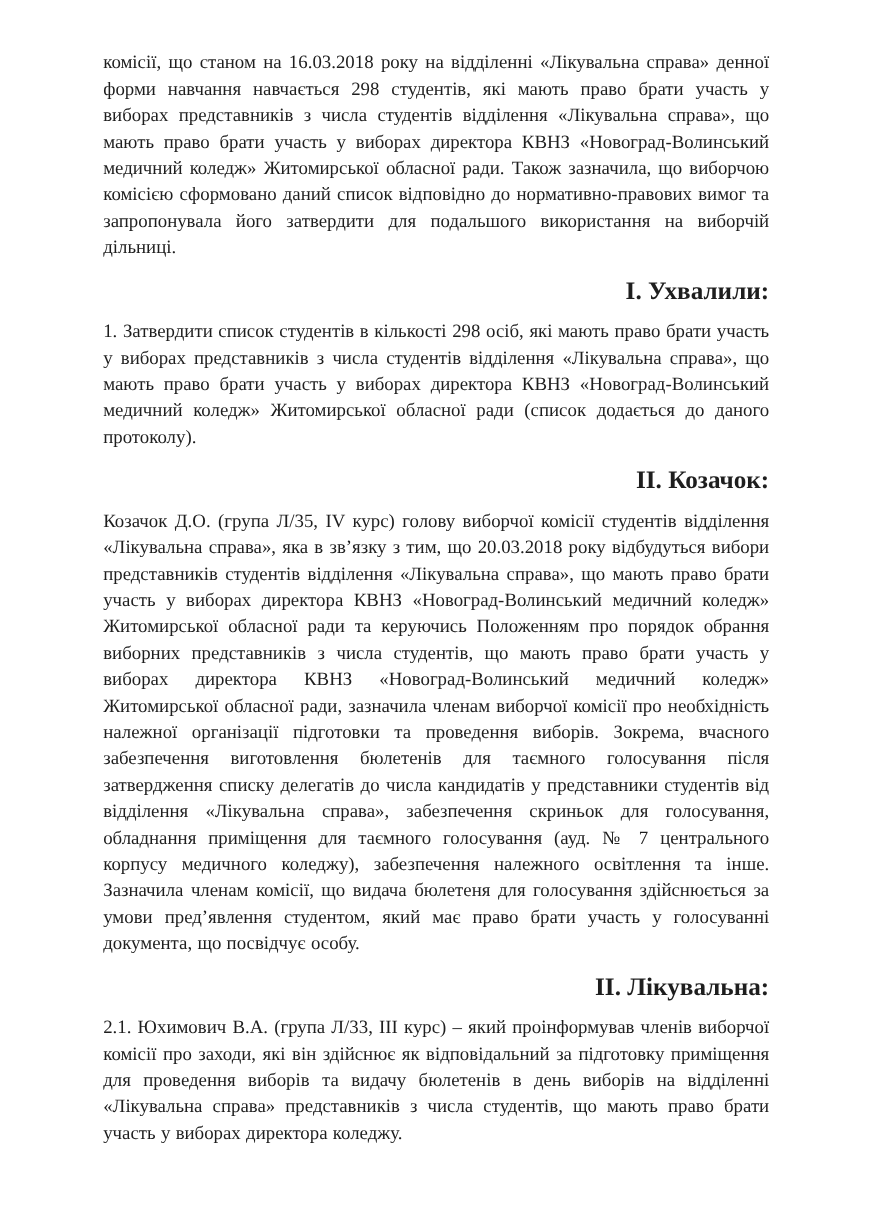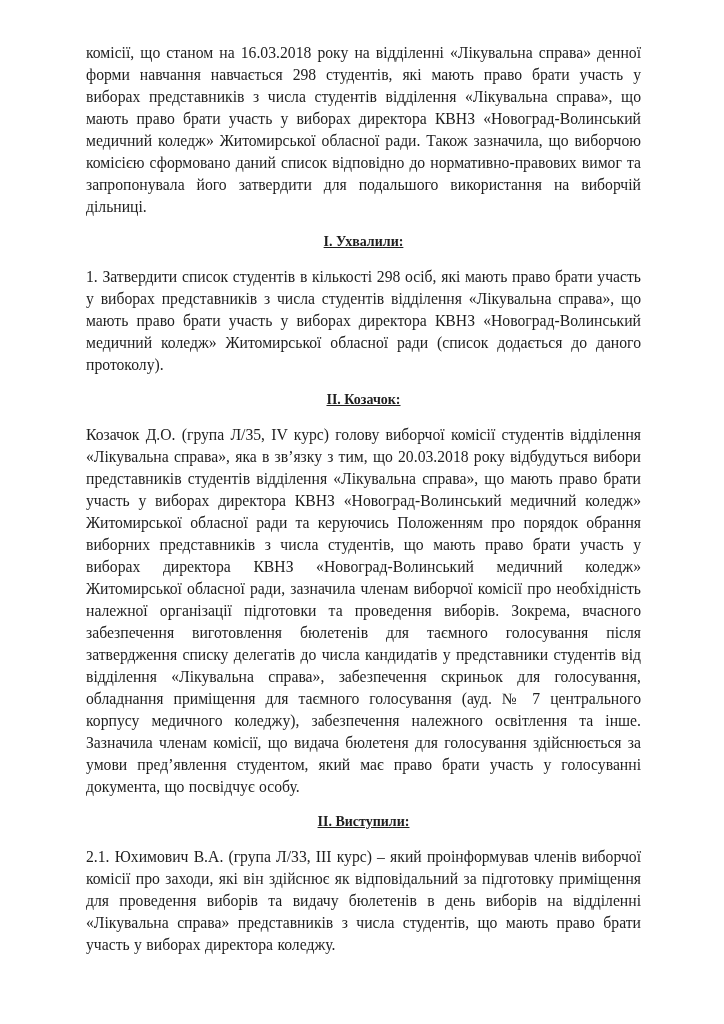--- a/index.html
+++ b/index.html
@@ -24,37 +24,36 @@
   .body-para {
     margin: 0 0 13px 0;
     font-size: 15.7px;
     line-height: 22px;
     text-align: justify;
     text-justify: inter-word;
     word-spacing: 0.5px;
   }
   .heading {
     margin: 2px 0 13px 0;
-    font-size: 14px;
+    font-size: 21px;
     line-height: 22px;
     font-weight: bold;
-    text-align: center;
-    text-decoration: underline;
+    text-align: right;
   }
 </style>
 </head>
 <body>
 
 <div class="page">
   <p class="body-para">комісії, що станом на 16.03.2018 року на відділенні «Лікувальна справа» денної форми навчання навчається 298 студентів, які мають право брати участь у виборах представників з числа студентів відділення «Лікувальна справа», що мають право брати участь у виборах директора КВНЗ «Новоград-Волинський медичний коледж» Житомирської обласної ради. Також зазначила, що виборчою комісією сформовано даний список відповідно до нормативно-правових вимог та запропонувала його затвердити для подальшого використання на виборчій дільниці.</p>
 
   <h3 class="heading">І. Ухвалили:</h3>
 
   <p class="body-para">1. Затвердити список студентів в кількості 298 осіб, які мають право брати участь у виборах представників з числа студентів відділення «Лікувальна справа», що мають право брати участь у виборах директора КВНЗ «Новоград-Волинський медичний коледж» Житомирської обласної ради (список додається до даного протоколу).</p>
 
   <h3 class="heading">ІІ. Козачок:</h3>
 
   <p class="body-para">Козачок Д.О. (група Л/35, IV курс) голову виборчої комісії студентів відділення «Лікувальна справа», яка в зв’язку з тим, що 20.03.2018 року відбудуться вибори представників студентів відділення «Лікувальна справа», що мають право брати участь у виборах директора КВНЗ «Новоград-Волинський медичний коледж» Житомирської обласної ради та керуючись Положенням про порядок обрання виборних представників з числа студентів, що мають право брати участь у виборах директора КВНЗ «Новоград-Волинський медичний коледж» Житомирської обласної ради, зазначила членам виборчої комісії про необхідність належної організації підготовки та проведення виборів. Зокрема, вчасного забезпечення виготовлення бюлетенів для таємного голосування після затвердження списку делегатів до числа кандидатів у представники  студентів від відділення «Лікувальна справа», забезпечення скриньок для голосування, обладнання приміщення для таємного голосування (ауд. № 7 центрального корпусу медичного коледжу), забезпечення належного освітлення та інше. Зазначила членам комісії, що видача бюлетеня для голосування здійснюється за умови пред’явлення студентом, який має право брати участь у голосуванні документа, що посвідчує особу.</p>
 
-  <h3 class="heading">ІІ. Виступили:</h3>
+  <h3 class="heading">ІІ. Лікувальна:</h3>
 
   <p class="body-para">2.1. Юхимович В.А. (група Л/33, ІІІ курс) – який проінформував членів виборчої комісії про заходи, які він здійснює як відповідальний за підготовку приміщення для проведення виборів та видачу бюлетенів в день виборів на відділенні «Лікувальна справа» представників з числа студентів, що мають право брати участь у виборах директора коледжу.</p>
 </div>
 
 </body></html>

